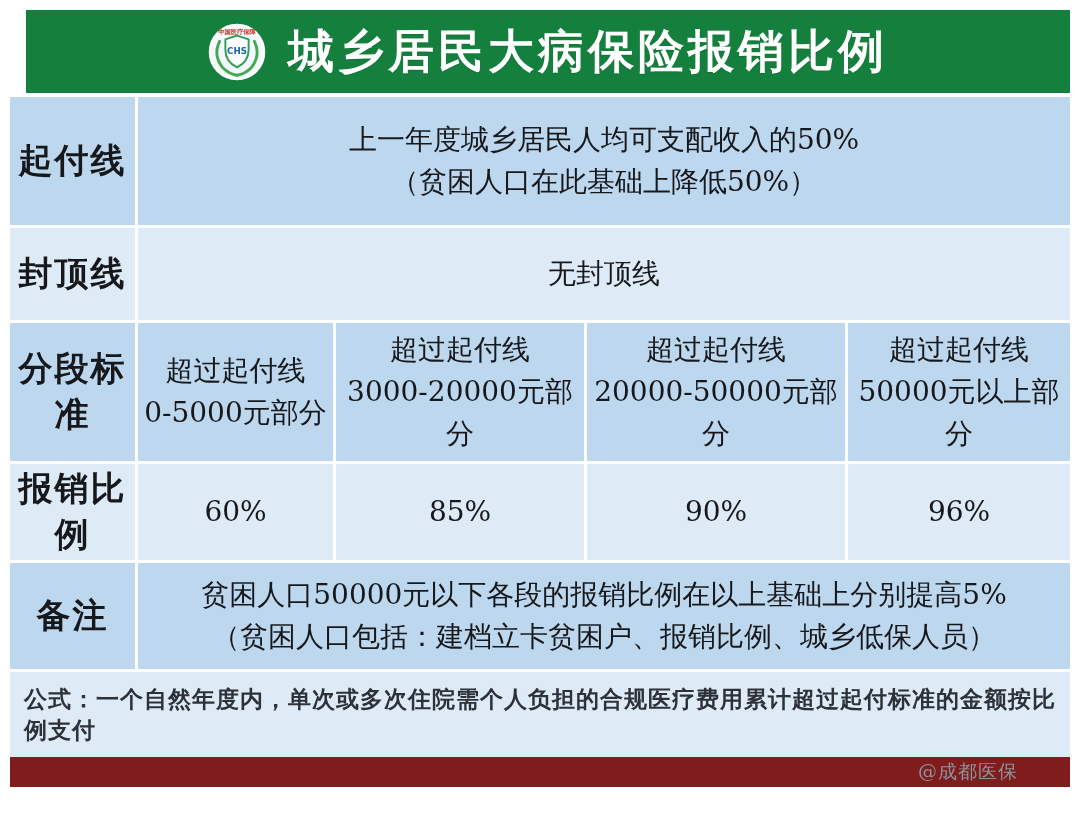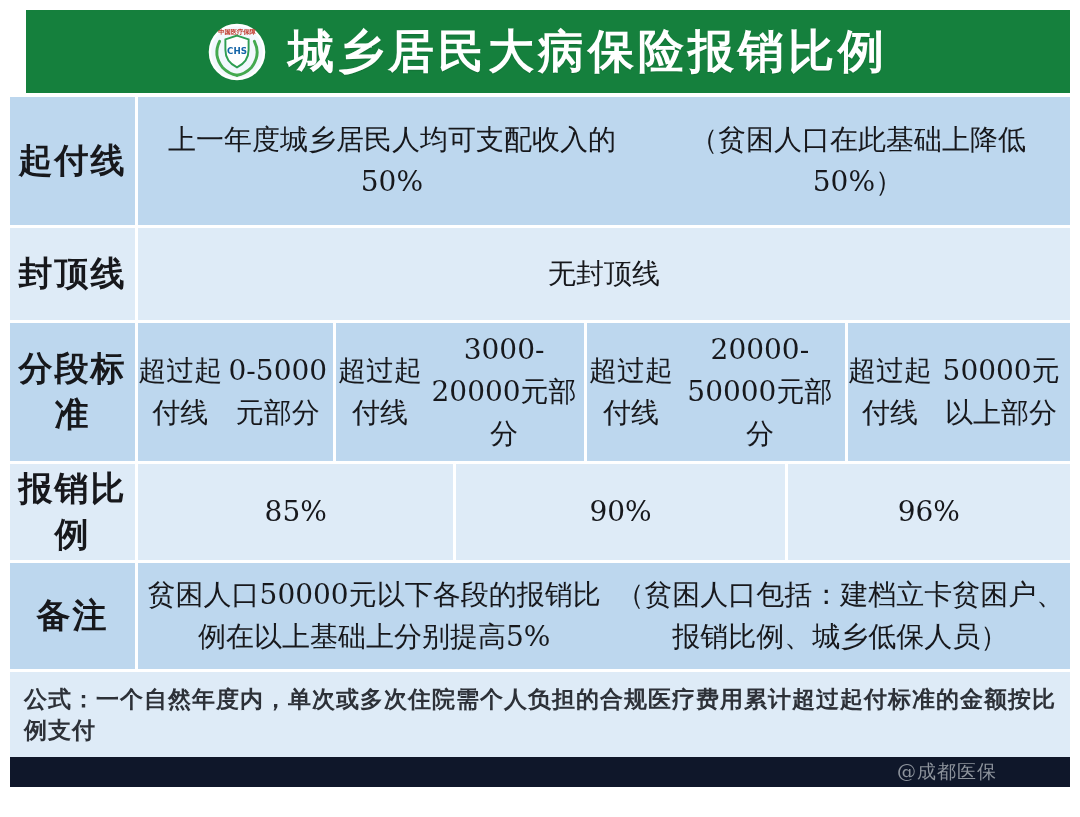--- a/index.html
+++ b/index.html
@@ -16,33 +16,33 @@
 
   
   .tbl { display:flex; flex-direction:column; }
   .row { display:flex; column-gap:3px; margin-bottom:3px; }
   .r1 { height:128px; } .r2 { height:92px; } .r3 { height:138px; }
   .r4 { height:96px; } .r5 { height:106px; }
   .dark  { background:#BDD7EE; }
   .light { background:#DEEBF7; }
   .lbl { flex:0 0 125px; display:flex; align-items:center; justify-content:center;
          font-weight:bold; font-size:34px; letter-spacing:2px; text-align:center; }
-  .cell { display:flex; flex-direction:row; align-items:center; justify-content:center;
+  .cell { display:flex; flex-direction:column; align-items:center; justify-content:center;
           font-family:"DejaVu Serif","Liberation Serif",serif; font-size:28px;
           line-height:1.5; text-align:center; }
   .span  { flex:1 1 0; }
   .c1 { flex:195 0 0; } .c2 { flex:248 0 0; } .c3 { flex:258 0 0; } .c4 { flex:222 0 0; }
 
   
   .formula { height:85px; background:#DEEBF7; display:flex; align-items:center;
              padding-left:14px; font-size:23px; font-weight:bold; color:#2d3138;
              letter-spacing:1px; margin-bottom:0; }
   
-  .strip { height:30px; background:#0f172a; display:flex; align-items:center;
-           justify-content:flex-end; padding-right:73px; }
+  .strip { height:30px; background:#7f1d1d; display:flex; align-items:center;
+           justify-content:flex-end; padding-right:52px; }
   .wm { font-family:"DejaVu Serif","Liberation Serif",serif; font-size:19px;
         color:#8d939c; letter-spacing:1px; }
 </style>
 </head>
 <body>
 
 <div class="page">
 
   <div class="header">
     <svg class="logo" viewBox="0 0 60 60">
@@ -88,20 +88,21 @@
         <div>20000-50000元部分</div>
       </div>
       <div class="cell c4 dark">
         <div>超过起付线</div>
         <div>50000元以上部分</div>
       </div>
     </div>
 
     <div class="row r4">
       <div class="lbl light">报销比例</div>
+      <div class="cell c1 light">60%</div>
       <div class="cell c2 light">85%</div>
       <div class="cell c3 light">90%</div>
       <div class="cell c4 light">96%</div>
     </div>
 
     <div class="row r5">
       <div class="lbl dark">备注</div>
       <div class="cell span dark">
         <div>贫困人口50000元以下各段的报销比例在以上基础上分别提高5%</div>
         <div>（贫困人口包括：建档立卡贫困户、报销比例、城乡低保人员）</div>

